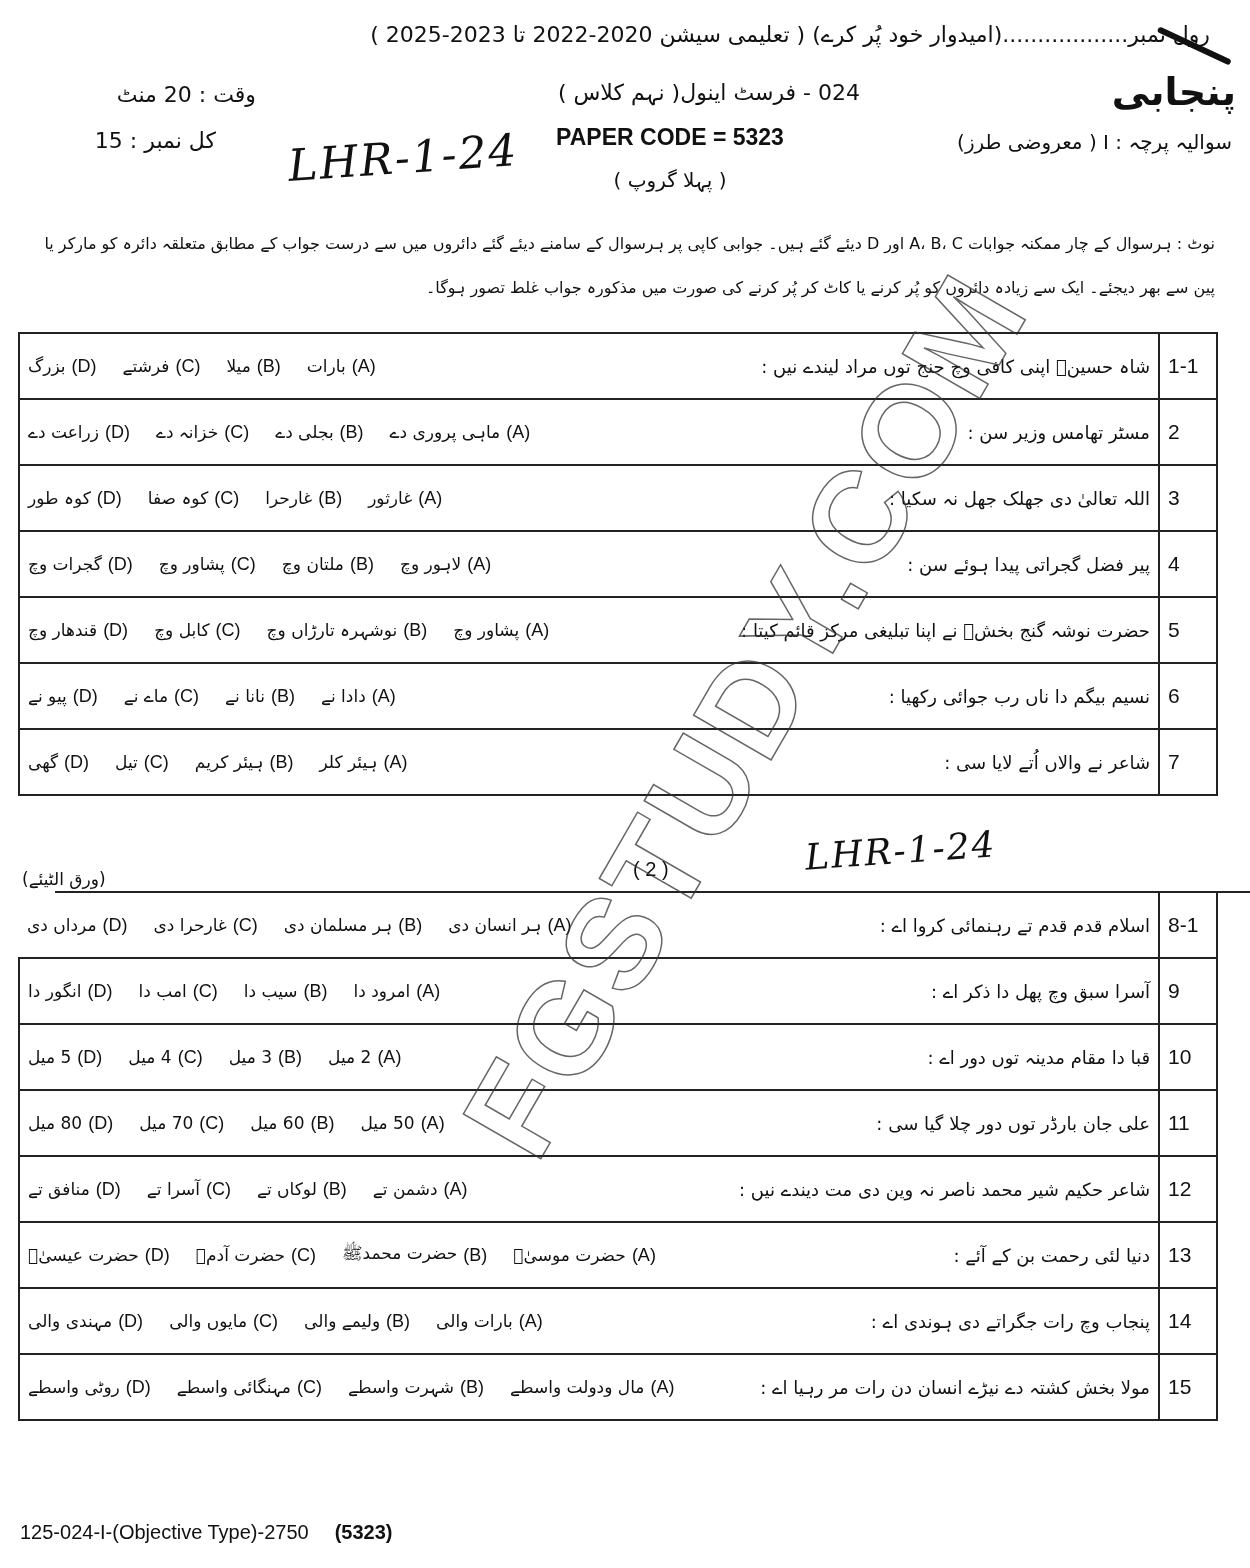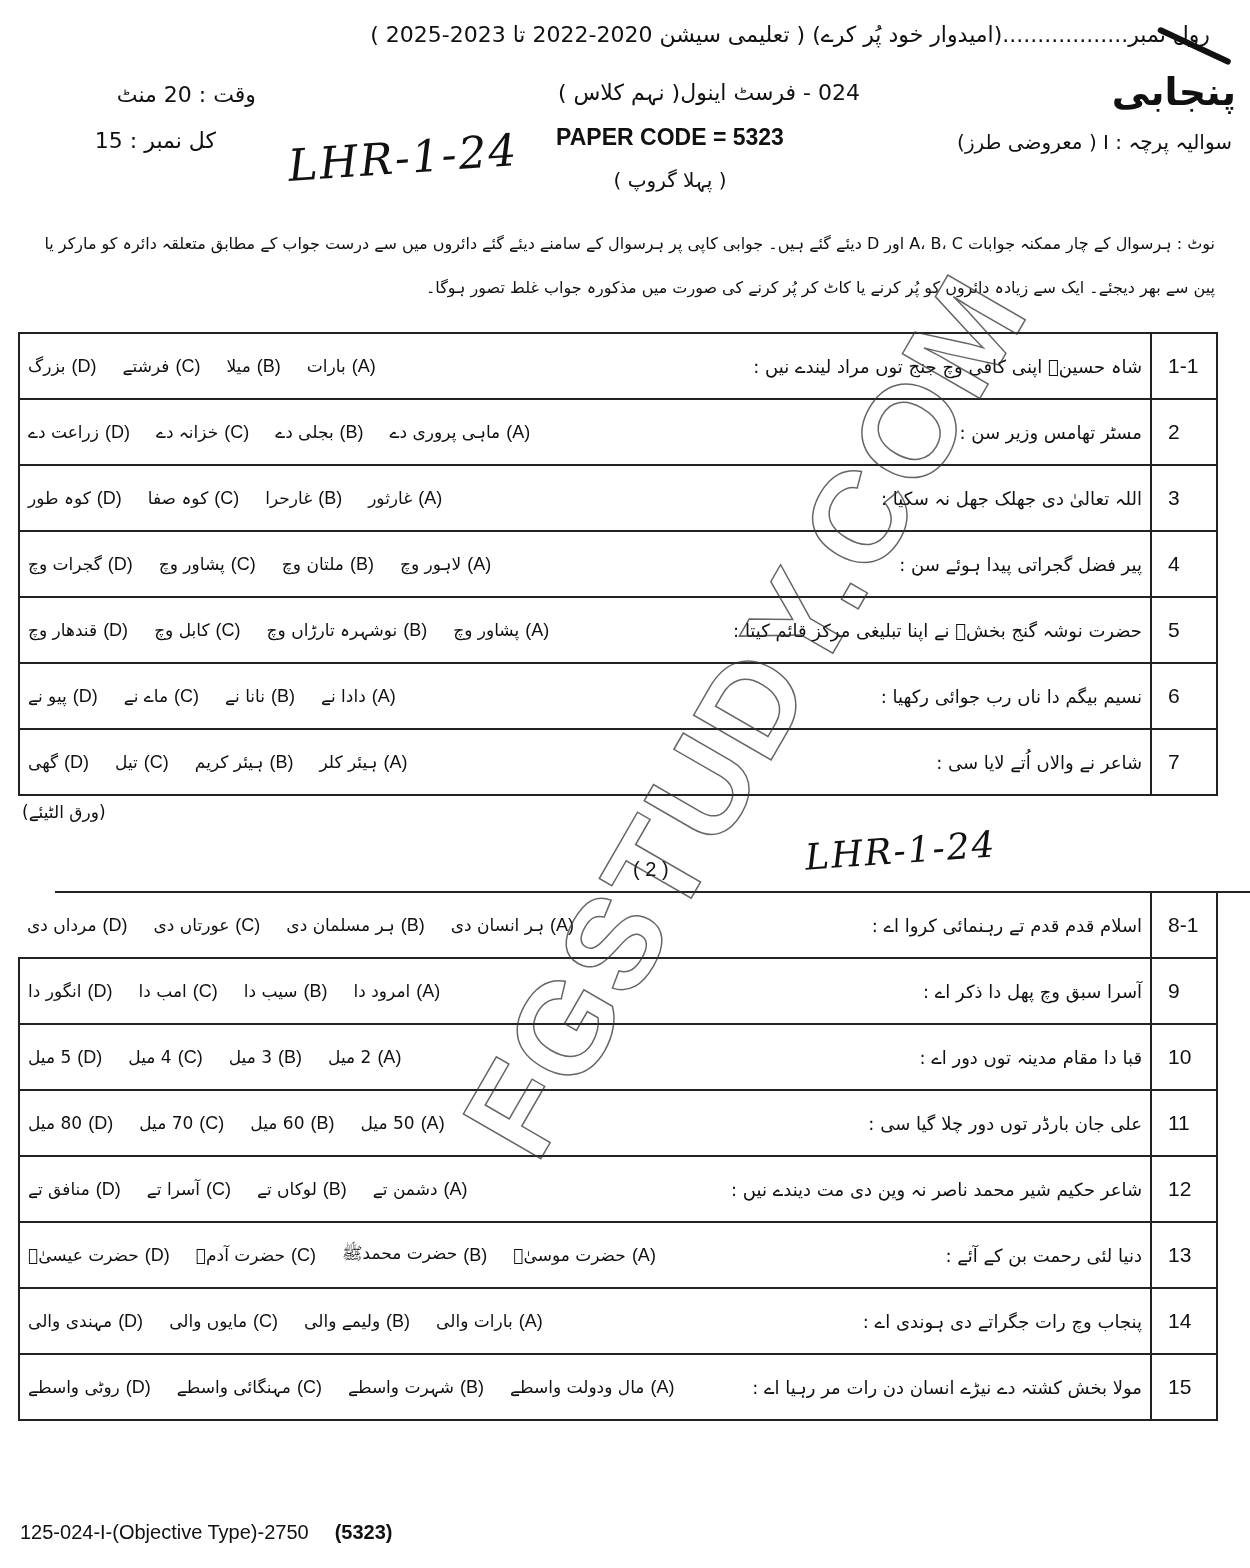--- a/index.html
+++ b/index.html
@@ -25,36 +25,36 @@
   .stamp { font-family: "DejaVu Serif", serif; font-style: italic; font-size: 44px; letter-spacing: 2px; transform: rotate(-4deg); color: #111; }
   #stamp-1 { top: 132px; left: 288px; }
   #stamp-2 { top: 830px; left: 805px; font-size: 36px; }
 
   
   #note { top: 222px; left: 40px; width: 1175px; font-size: 16px; line-height: 44px; text-align: right; }
 
   
   .qtable { border-collapse: collapse; position: absolute; table-layout: fixed; }
   .qtable td { border: 2px solid #222; padding: 0; height: 64px; vertical-align: middle; }
-  .qtable td.num { width: 48px; text-align: left; padding-left: 16px; font-family: "Liberation Sans", sans-serif; font-size: 21px; }
+  .qtable td.num { width: 48px; text-align: left; padding-left: 8px; font-family: "Liberation Sans", sans-serif; font-size: 21px; }
   .qtable td.body { position: relative; }
   .row-inner { display: flex; flex-direction: row-reverse; align-items: center; justify-content: space-between; padding: 0 8px; height: 100%; }
   .q-text { direction: rtl; font-size: 18px; white-space: nowrap; }
   .opts { display: flex; flex-direction: row-reverse; gap: 26px; align-items: center; }
   .opt { direction: ltr; display: flex; flex-direction: row-reverse; gap: 6px; align-items: center; white-space: nowrap; font-size: 17px; }
   .opt-letter { font-family: "Liberation Sans", sans-serif; font-size: 18px; }
   .opt-text { direction: rtl; }
 
   #table-1 { top: 332px; left: 18px; width: 1200px; }
   #table-2 { top: 893px; left: 18px; width: 1200px; }
   #table-2 tr:first-child td { border-top: none; }
   #table-2 tr:first-child td.body { border-left: none; }
   #divider-2 { top: 891px; left: 55px; width: 1195px; height: 2px; background: #222; }
 
-  #turn-over { top: 802px; left: 22px; font-size: 17px; }
+  #turn-over { top: 869px; left: 22px; font-size: 17px; }
   #page-2 { top: 858px; left: 633px; font-size: 20px; font-family: "Liberation Sans", sans-serif; }
   #footer-code { top: 1521px; left: 20px; font-size: 20px; font-family: "Liberation Sans", sans-serif; }
   #footer-code b { margin-left: 26px; }
 
   
   #watermark {
     top: 640px; left: 250px; font-family: "Liberation Sans", sans-serif; font-size: 130px;
     font-weight: bold; color: transparent; -webkit-text-stroke: 1.5px #333;
     transform: rotate(-60deg); transform-origin: center; letter-spacing: 4px; opacity: 0.75;
     white-space: nowrap; pointer-events: none;
@@ -278,21 +278,21 @@
               <span class="opt">
                 <span class="opt-letter">(A)</span>
                 <span class="opt-text ur">ہر انسان دی</span>
               </span>
               <span class="opt">
                 <span class="opt-letter">(B)</span>
                 <span class="opt-text ur">ہر مسلمان دی</span>
               </span>
               <span class="opt">
                 <span class="opt-letter">(C)</span>
-                <span class="opt-text ur">عورتاں دی</span>
+                <span class="opt-text ur">غارحرا دی</span>
               </span>
               <span class="opt">
                 <span class="opt-letter">(D)</span>
                 <span class="opt-text ur">مرداں دی</span>
               </span>
             </div>
       </div>
     </td>
     <td class="num">8-1</td>
   </tr>

